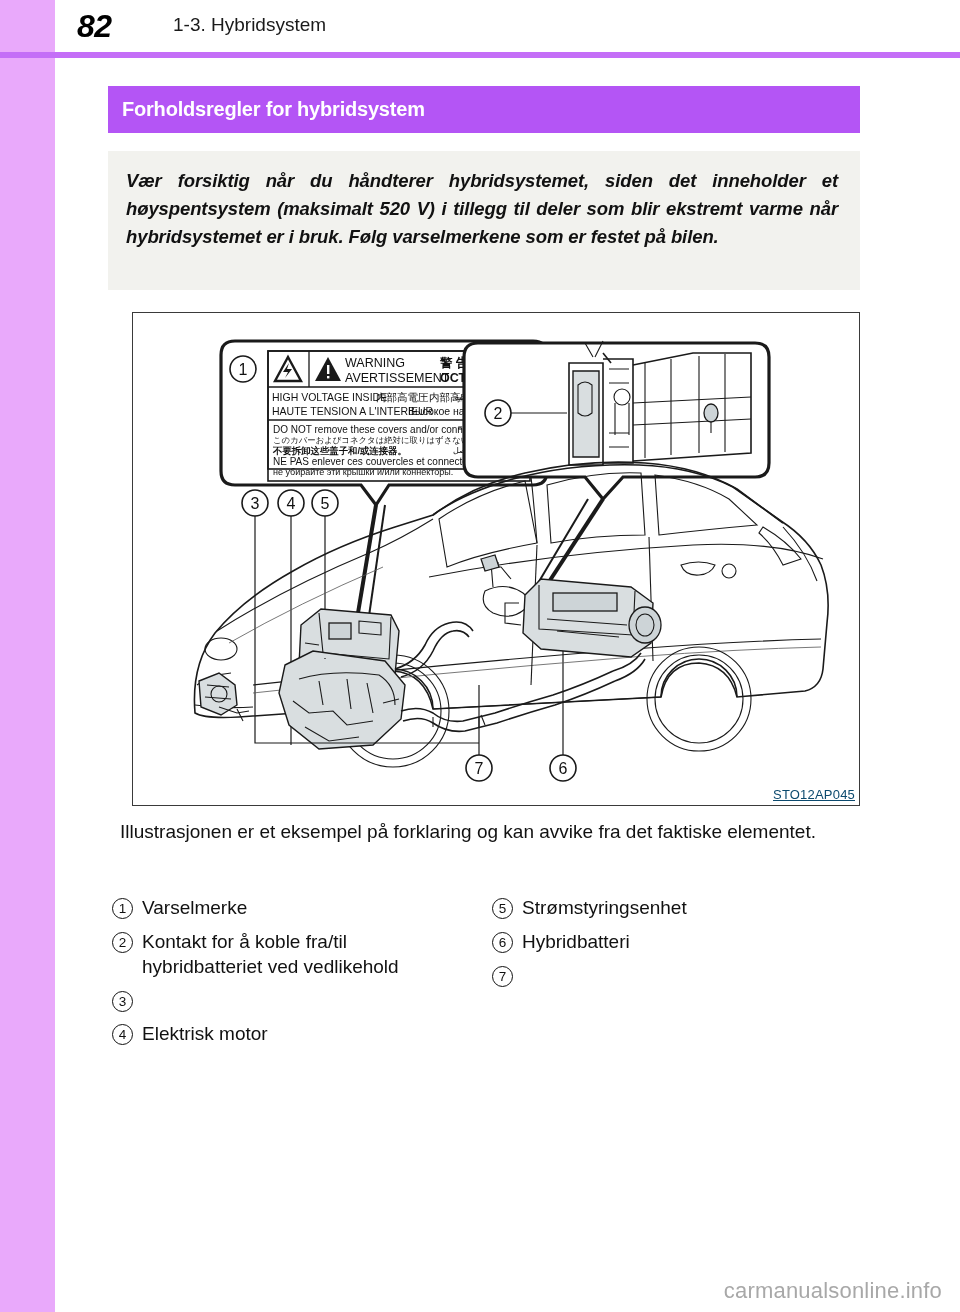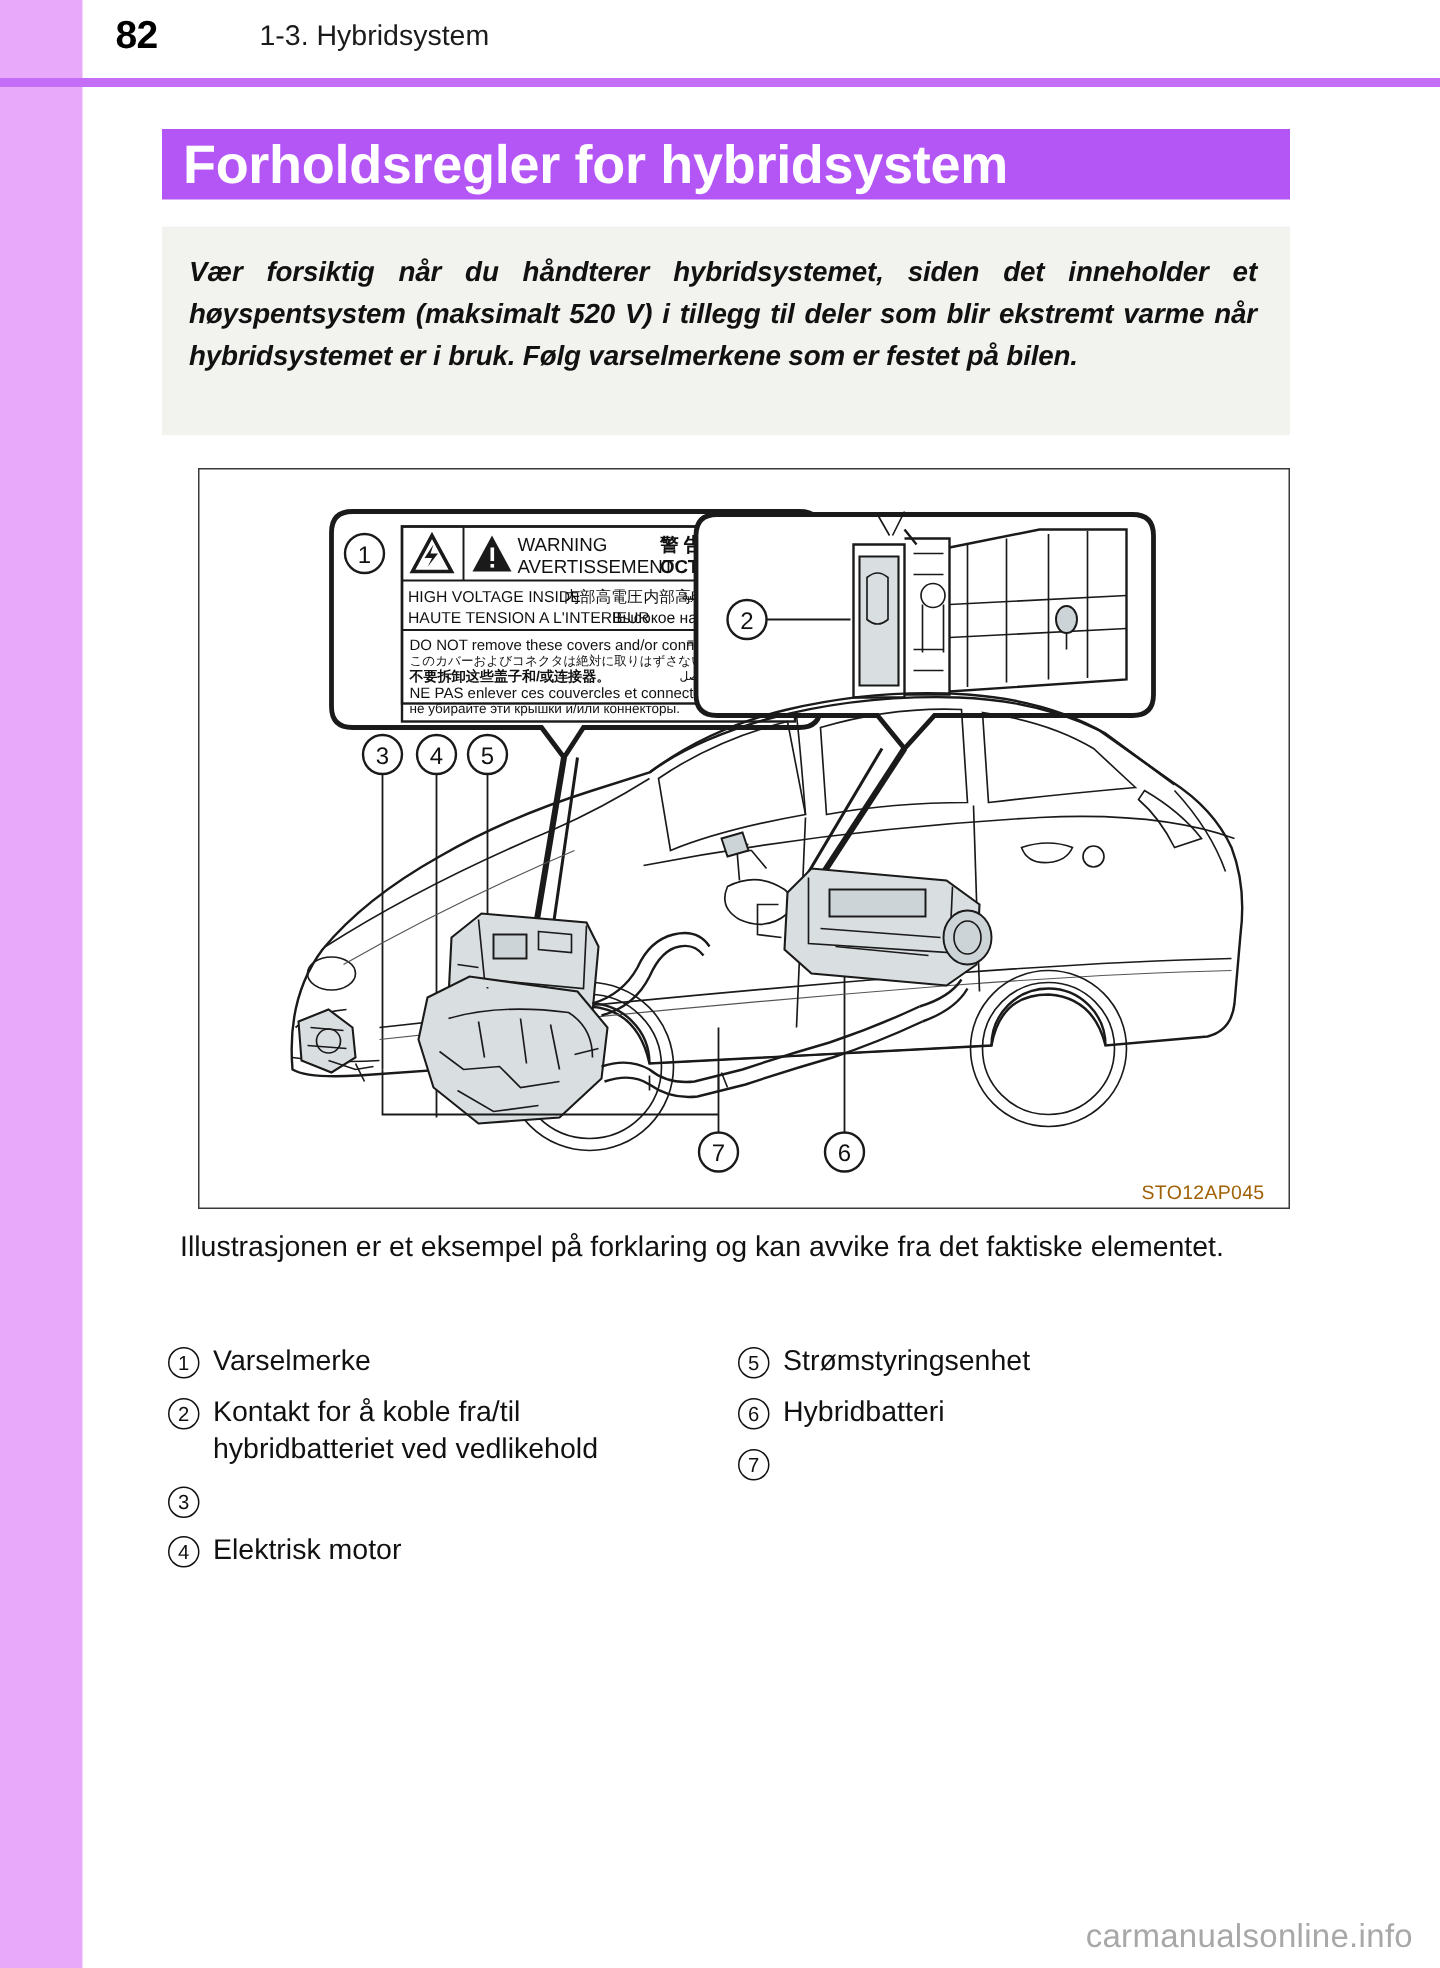--- a/index.html
+++ b/index.html
@@ -36,24 +36,25 @@
   #header {
     position: absolute;
     left: 55px; top: 0;
     width: 905px;
     height: 52px;
   }
   #page-number {
     position: absolute;
     left: 22px;
     top: 8px;
-    font-size: 26px;
+    font-size: 32px;
     font-weight: bold;
     color: #000;
     letter-spacing: -0.5px;
+    font-style: italic;
   }
   #section-title {
     position: absolute;
     left: 118px;
     top: 14px;
     font-size: 19px;
     color: #1a1a1a;
   }
   #header-rule {
     position: absolute;
@@ -69,21 +70,21 @@
     left: 108px;
     top: 86px;
     width: 752px;
     height: 47px;
     background: #b455f5;
     display: flex;
     align-items: center;
   }
   #chapter-bar-title {
     color: #ffffff;
-    font-size: 36px;
+    font-size: 20px;
     font-weight: bold;
     padding-left: 14px;
     letter-spacing: -0.2px;
   }
 
   
   #notice-box {
     position: absolute;
     left: 108px;
     top: 151px;
@@ -113,25 +114,26 @@
     width: 728px;
     height: 494px;
     border: 1.5px solid #3a3a3a;
     background: #ffffff;
     box-sizing: border-box;
     overflow: hidden;
   }
   #illustration svg { display: block; }
   #fig-code {
     position: absolute;
-    right: 16px;
+    right: 4px;
     bottom: 3px;
     font-size: 13px;
-    color: #a16207;
+    color: #0c4a6e;
     letter-spacing: 0.2px;
+    text-decoration: underline;
   }
 
   
   #caption {
     position: absolute;
     left: 120px;
     top: 818px;
     width: 740px;
     font-size: 19px;
     color: #111;

